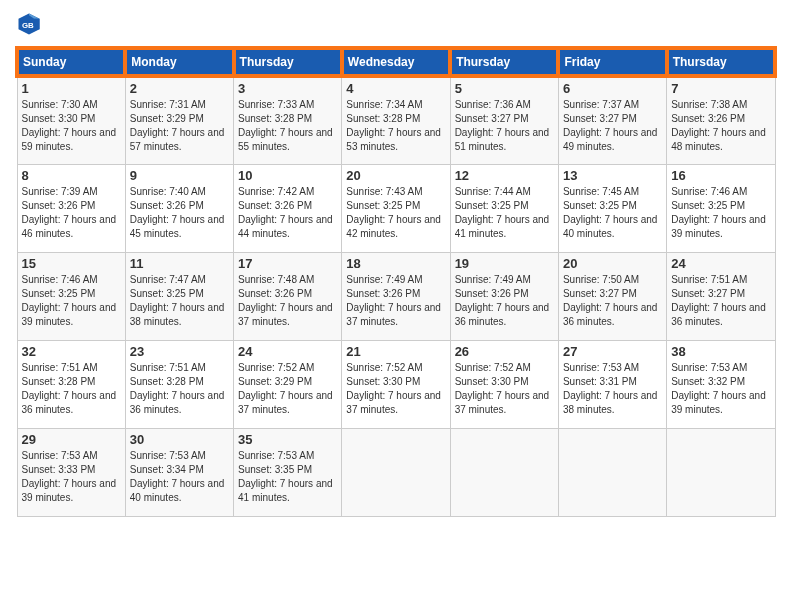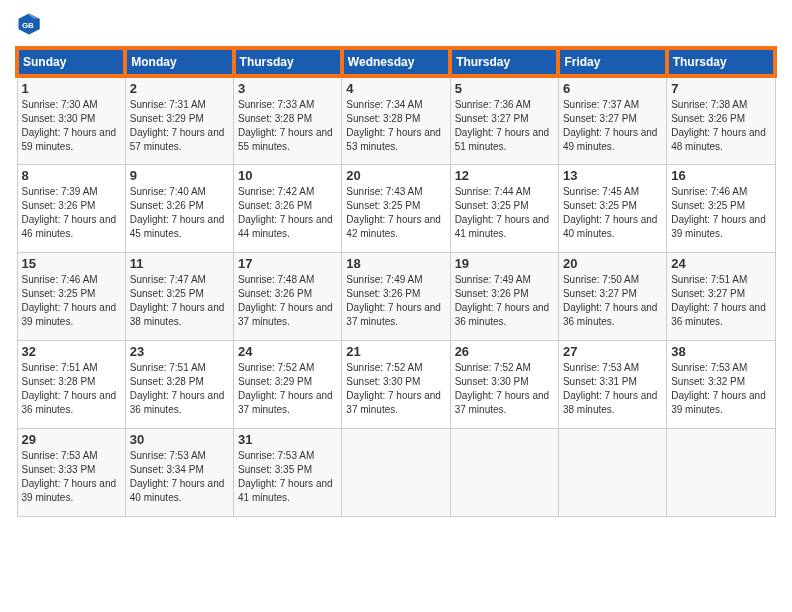--- a/index.html
+++ b/index.html
@@ -252,21 +252,21 @@
         <tr>
           <td>
             <span class="day-number">29</span>
             <div class="day-info">Sunrise: 7:53 AM<br>Sunset: 3:33 PM<br>Daylight: 7 hours and 39 minutes.</div>
           </td>
           <td>
             <span class="day-number">30</span>
             <div class="day-info">Sunrise: 7:53 AM<br>Sunset: 3:34 PM<br>Daylight: 7 hours and 40 minutes.</div>
           </td>
           <td>
-            <span class="day-number">31</span>
+            <span class="day-number">35</span>
             <div class="day-info">Sunrise: 7:53 AM<br>Sunset: 3:35 PM<br>Daylight: 7 hours and 41 minutes.</div>
           </td>
           <td class="empty-cell"></td>
           <td class="empty-cell"></td>
           <td class="empty-cell"></td>
           <td class="empty-cell"></td>
         </tr>
       </tbody>
   </table>
 </div>

